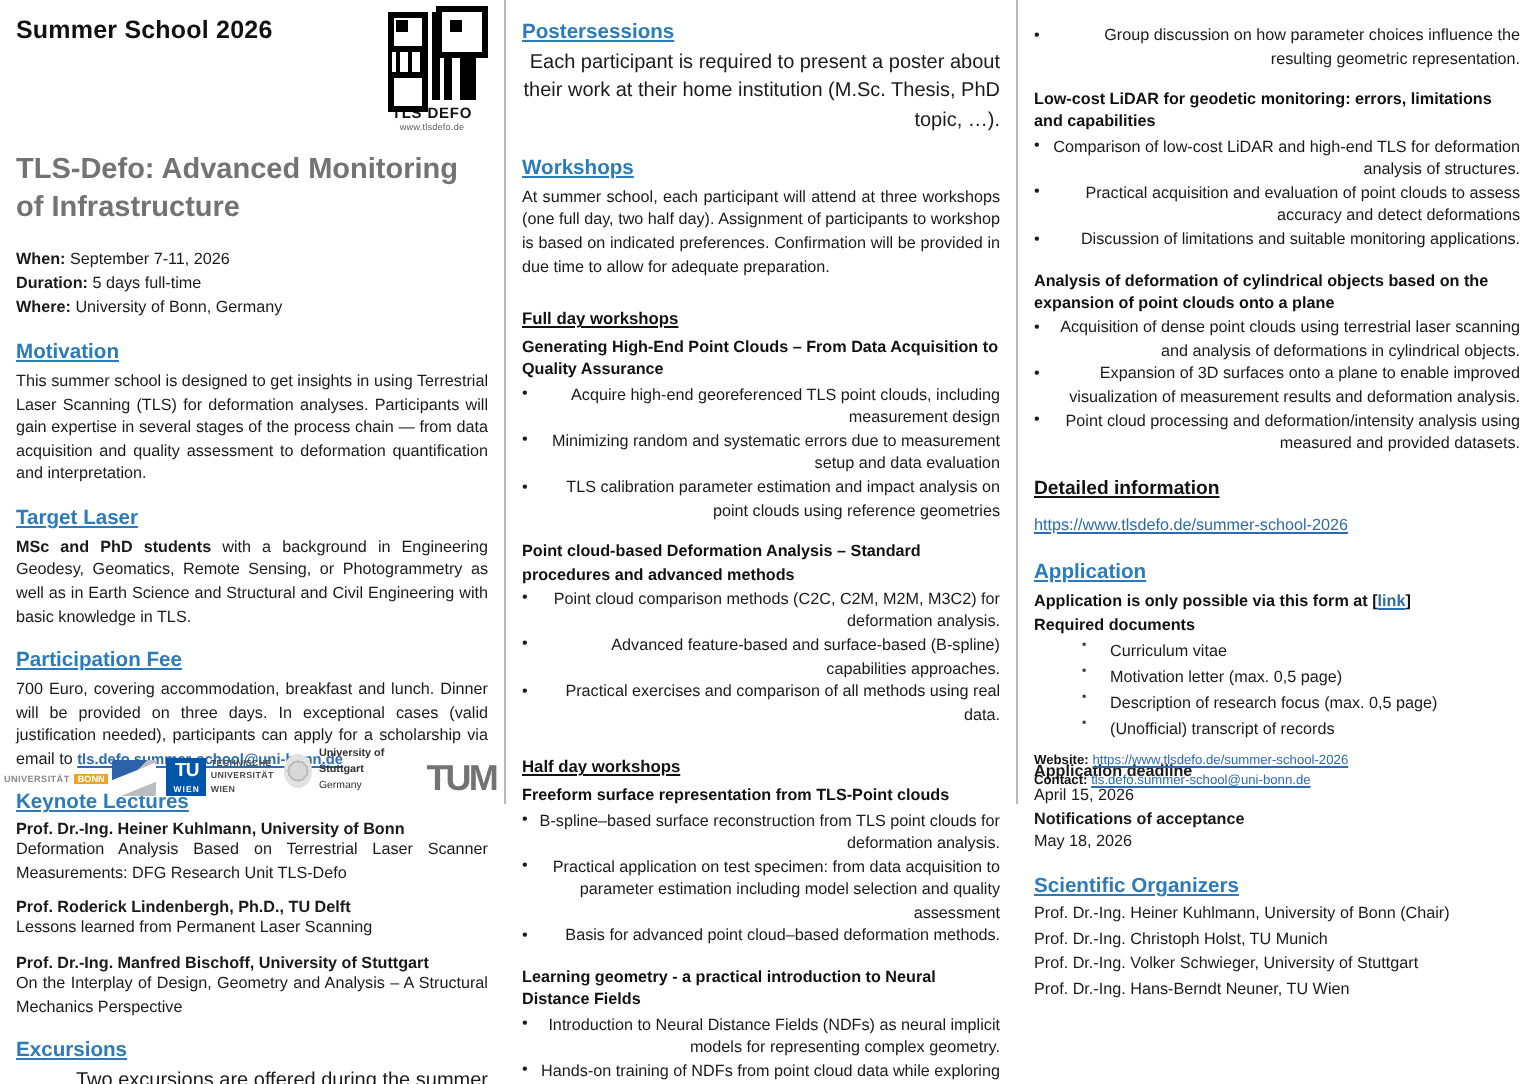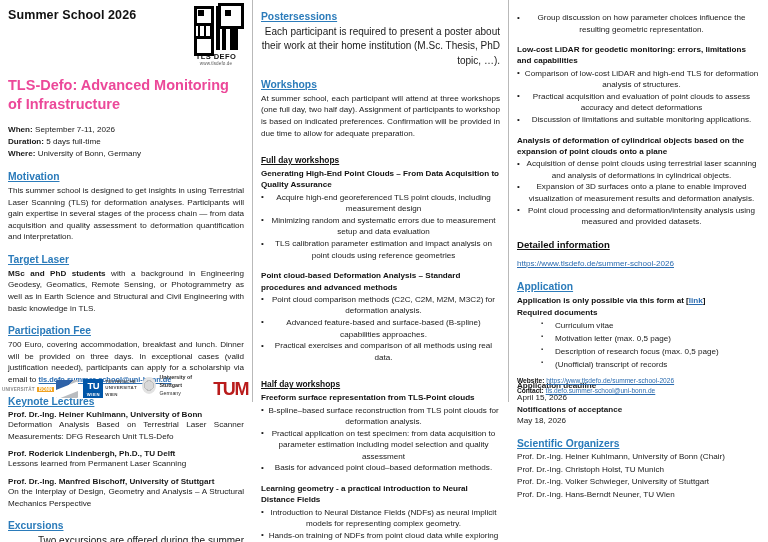--- a/index.html
+++ b/index.html
@@ -59,21 +59,21 @@
     background:
       repeating-linear-gradient(0deg, transparent 0 2px, rgba(255,255,255,.0) 2px 4px);
     pointer-events:none;
   }
   .brand-name{
     font-size:7.5px; font-weight:bold; letter-spacing:.4px; color:#111; margin-top:2px;
   }
   .brand-url{ font-size:4.6px; color:#5b5b5b; letter-spacing:.1px; }
 
   .main-title{
-    color:#ec4899; font-size:14.5px; font-weight:bold; line-height:1.28;
+    color:#737373; font-size:14.5px; font-weight:bold; line-height:1.28;
     margin-top:10px;
   }
   .when-block{
     margin-top:11px; font-size:8.1px; line-height:1.48; color:#1a1a1a;
   }
   .when-block b{ font-weight:bold; }
 
   
   h2.sec{
     color:#2b7bba; font-size:10.3px; font-weight:bold;
@@ -94,21 +94,21 @@
     font-size:8.1px; line-height:1.43; text-align:justify; color:#1a1a1a;
     margin-top:1px;
   }
   p.body-l{
     font-size:10px; line-height:1.43; text-align:right; color:#1a1a1a;
     margin-top:1px;
   }
   .bullets{ list-style:none; margin-top:1px; }
   .bullets li{
     font-size:8.1px; line-height:1.43; color:#1a1a1a; position:relative;
-    padding-left:6px; text-align:center;
+    padding-left:6px; text-align:right;
   }
   .bullets li::before{
     content:"\2022"; position:absolute; left:0; top:-.5px;
   }
   .dotlist{ list-style:none; margin-top:2px; margin-left:24px; }
   .dotlist li{
     font-size:8.1px; line-height:1.6; color:#1a1a1a; position:relative; padding-left:14px;
   }
   .dotlist li::before{
     content:"\25AA"; position:absolute; left:0; top:-1px; font-size:6px; color:#333;
@@ -162,21 +162,21 @@
   }
   .tuwien-txt{ font-size:4.4px; color:#4a4a4a; line-height:1.38; margin-left:2px; font-weight:bold; letter-spacing:.2px;}
   .stg-mark{
     width:17px;height:17px;border-radius:50%;
     background:radial-gradient(circle,#d8d8d8 0 38%, #bdbdbd 38% 48%, #e2e2e2 48% 100%);
   }
   .stg-txt{ font-size:5.4px; font-weight:bold; color:#2f2f2f; line-height:1.5; margin-left:3px; }
   .stg-txt .sub{ font-weight:normal; font-size:5.2px; }
   .tum-mark{
     font-family:"Liberation Sans", sans-serif;
-    color:#b91c1c; font-size:18px; font-weight:bold; letter-spacing:-1.4px;
+    color:#737373; font-size:18px; font-weight:bold; letter-spacing:-1.4px;
     line-height:17px;
   }
 </style>
 </head>
 <body>
 
 <div class="page">
 
   <div class="col col-left">
 

